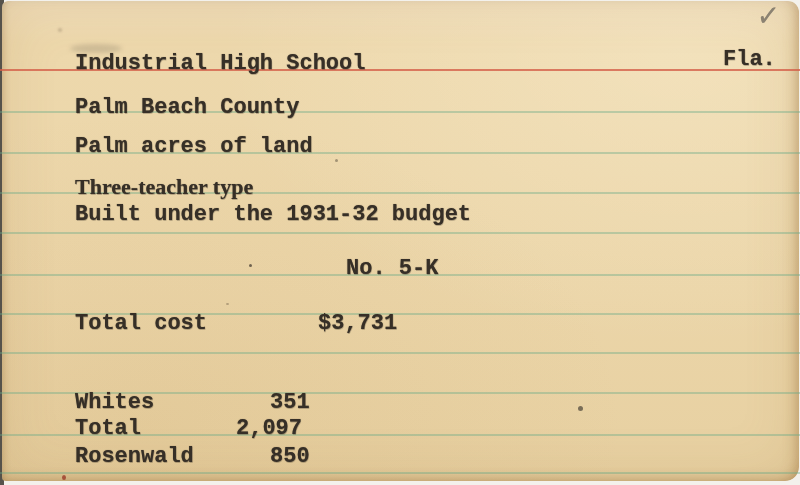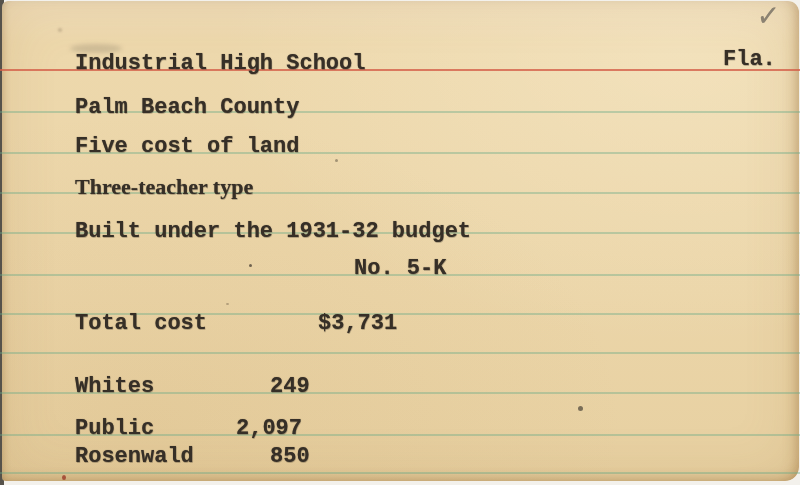--- a/index.html
+++ b/index.html
@@ -54,23 +54,23 @@
   .tw{
     position:absolute;
     font-size:22px;line-height:24px;font-weight:700;
     color:#362f27;
     text-shadow:0 0 1px rgba(54,47,39,0.55), 0.5px 0.5px 0.5px rgba(54,47,39,0.25);
     white-space:pre;
     letter-spacing:0;
   }
   .lbl{left:75px;}
   .r0{top:52px;}.r1{top:96px;}.r2{top:135px;}.r3{top:175px;font-family:Liberation Serif, serif;}
-  .r4{top:220px;text-align:right;}.r5{top:257px;}.r6{top:312px;padding-left:28px;}.r7{top:335px;}
-  .r8{top:375px;}.r9{top:417px;}.r10{top:445px;padding-left:20px;}
-  .v5{left:354px;}.v6{left:318px;}.v7{left:258px;}
+  .r4{top:203px;text-align:right;}.r5{top:257px;}.r6{top:312px;padding-left:28px;}.r7{top:335px;}
+  .r8{top:391px;}.r9{top:417px;}.r10{top:445px;padding-left:20px;}
+  .v5{left:346px;}.v6{left:318px;}.v7{left:258px;}
   .v8{left:270px;}.v9{left:236px;}.v10{left:270px;}
 
   
   .state{position:absolute;top:48px;left:699px;z-index:3;margin-left:24px;}
 
   
   .check{
     position:absolute;top:2px;left:757px;z-index:3;
     font-family:"DejaVu Sans",sans-serif;
     font-size:27px;line-height:28px;font-weight:400;
@@ -118,41 +118,41 @@
 
   <div class="tw state">Fla.</div>
 
   <div class="row r0">
     <span class="tw lbl">Industrial High School</span>
   </div>
   <div class="row r1">
     <span class="tw lbl">Palm Beach County</span>
   </div>
   <div class="row r2">
-    <span class="tw lbl">Five cost of land</span>
+    <span class="tw lbl">Palm acres of land</span>
   </div>
   <div class="row r3">
     <span class="tw lbl">Three-teacher type</span>
   </div>
   <div class="row r4">
     <span class="tw lbl">Built under the 1931-32 budget</span>
   </div>
   <div class="row r5">
     <span class="tw v5">No. 5-K</span>
   </div>
   <div class="row r6">
     <span class="tw lbl">Total cost</span>
     <span class="tw v6">$3,731</span>
   </div>
   <div class="row r8">
     <span class="tw lbl">Whites</span>
-    <span class="tw v8">249</span>
+    <span class="tw v8">351</span>
   </div>
   <div class="row r9">
-    <span class="tw lbl">Public</span>
+    <span class="tw lbl">Total</span>
     <span class="tw v9">2,097</span>
   </div>
   <div class="row r10">
     <span class="tw lbl">Rosenwald</span>
     <span class="tw v10">850</span>
   </div>
 
   <div class="smudge"></div>
   <div class="speck sp-a"></div>
   <div class="speck sp-b"></div>

